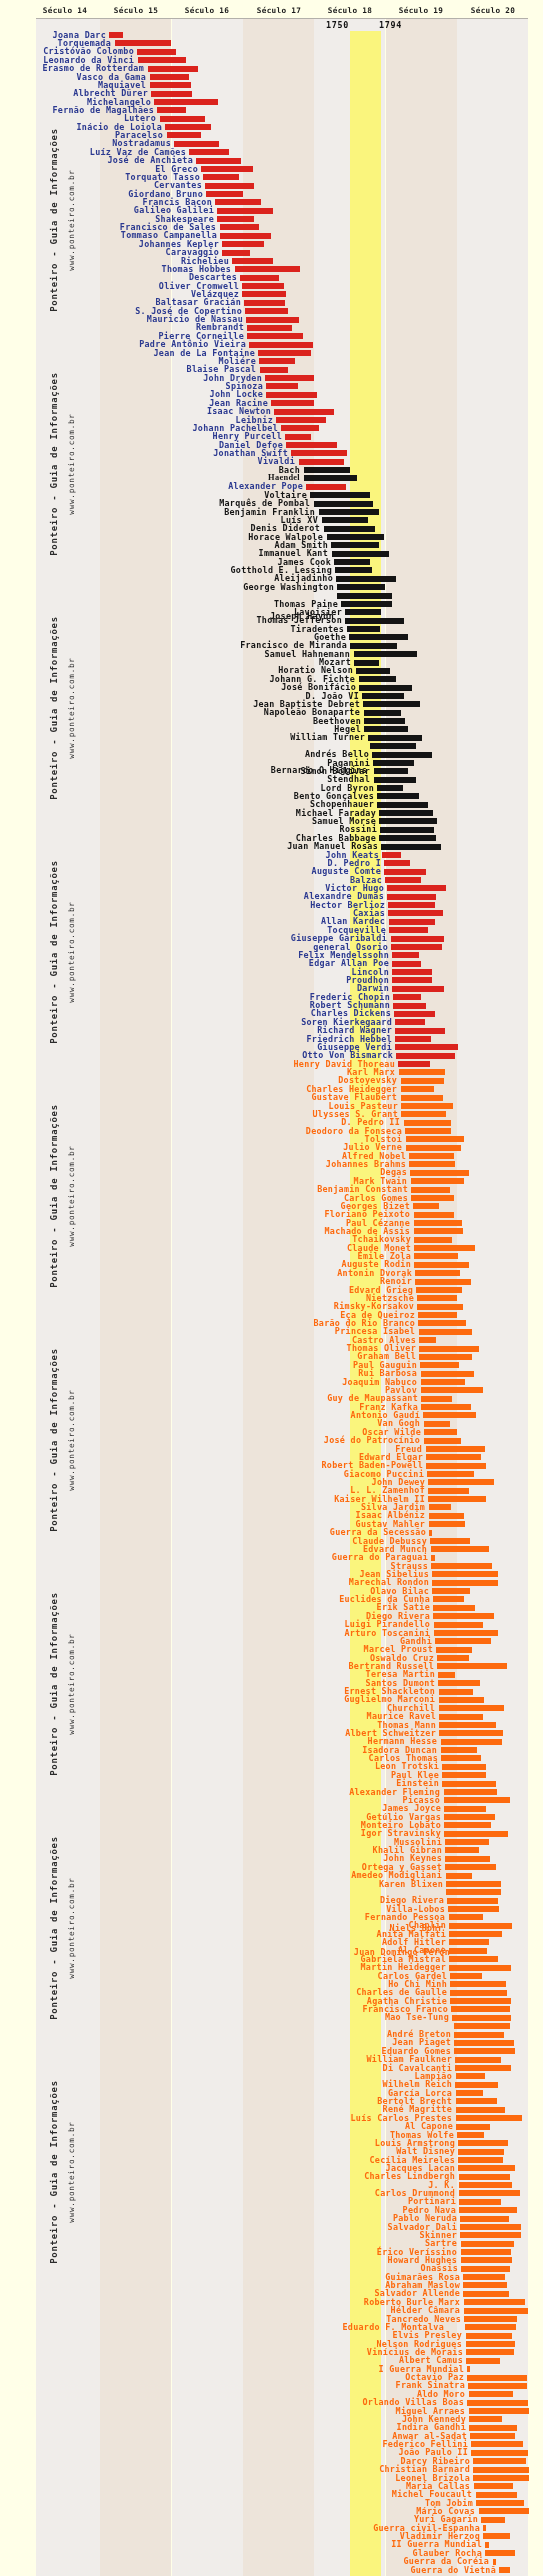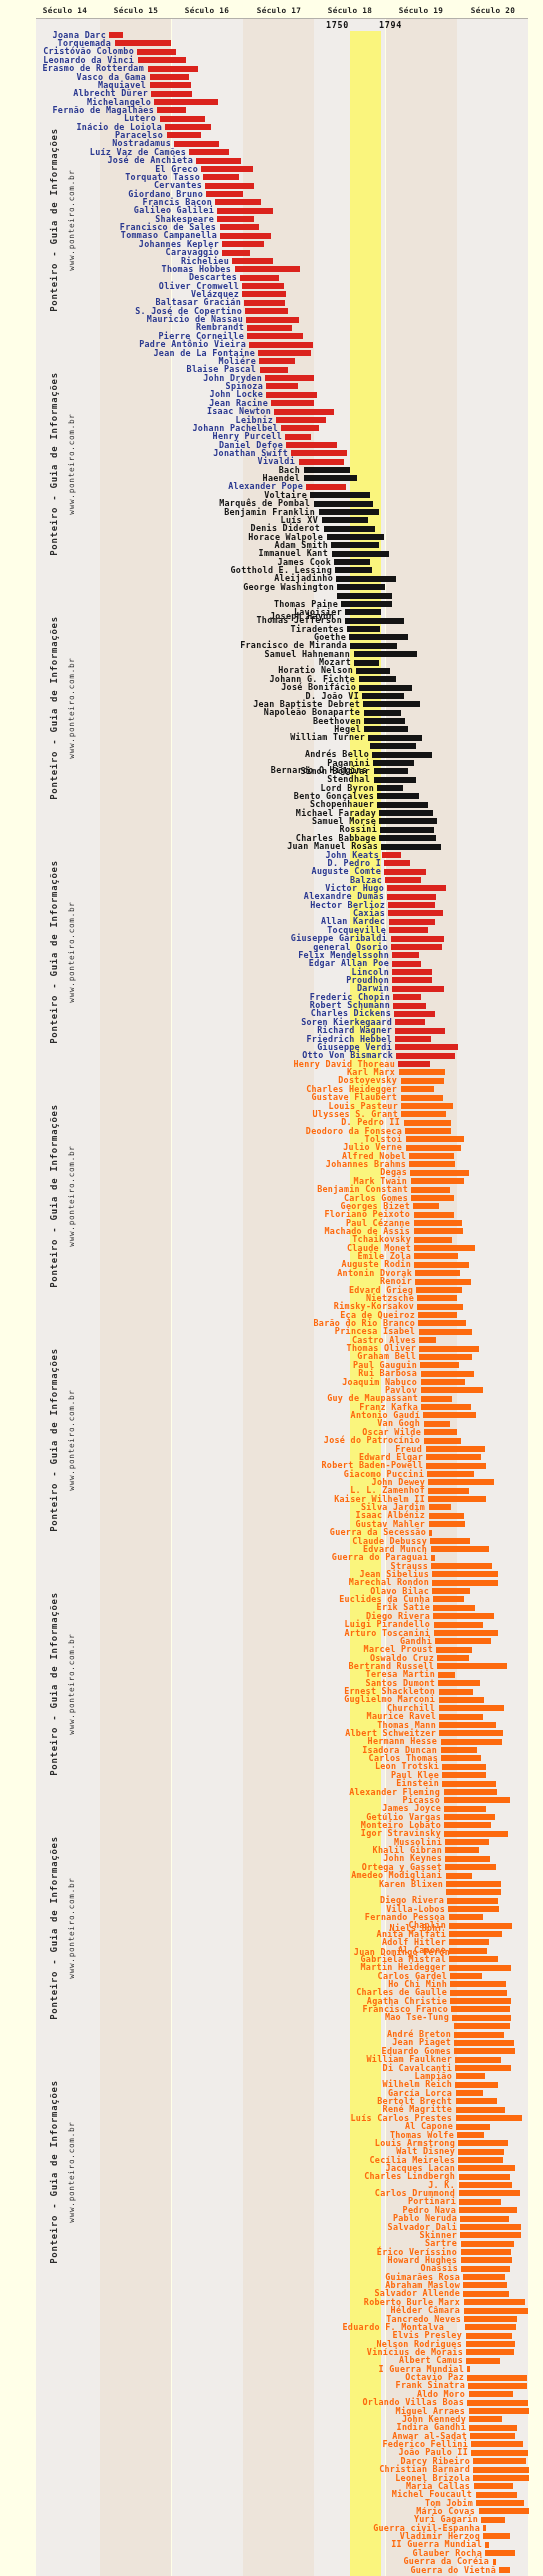--- a/index.html
+++ b/index.html
@@ -165,21 +165,21 @@
       <div class="row-name" style="right: 262px; top: 432px; color: rgb(43, 57, 144);">Henry Purcell</div>
       <div class="bar" title="Daniel Defoe (1660-1731)" style="left: 286px; top: 442px; width: 51px; background: rgb(219, 35, 29);"></div>
       <div class="row-name" style="right: 261px; top: 441px; color: rgb(43, 57, 144);">Daniel Defoe</div>
       <div class="bar" title="Jonathan Swift (1667-1745)" style="left: 291px; top: 450px; width: 56px; background: rgb(219, 35, 29);"></div>
       <div class="row-name" style="right: 256px; top: 449px; color: rgb(43, 57, 144);">Jonathan Swift</div>
       <div class="bar" title="Vivaldi (1678-1741)" style="left: 299px; top: 459px; width: 45px; background: rgb(219, 35, 29);"></div>
       <div class="row-name" style="right: 249px; top: 457px; color: rgb(43, 57, 144);">Vivaldi</div>
       <div class="bar" title="Bach (1685-1750)" style="left: 304px; top: 467px; width: 46px; background: rgb(20, 20, 20);"></div>
       <div class="row-name" style="right: 244px; top: 466px; color: rgb(20, 20, 20);">Bach</div>
       <div class="bar" title="Haendel (1685-1759)" style="left: 304px; top: 475px; width: 53px; background: rgb(20, 20, 20);"></div>
-      <div class="row-name" style="right: 244px; top: 474px; color: rgb(20, 20, 20);">Haendel</div>
+      <div class="row-name" style="right: 244px; top: 474px; color: rgb(20, 20, 20); font-family: Liberation Serif, serif;">Haendel</div>
       <div class="bar" title="Alexander Pope (1688-1744)" style="left: 306px; top: 484px; width: 40px; background: rgb(219, 35, 29);"></div>
       <div class="row-name" style="right: 241px; top: 482px; color: rgb(43, 57, 144);">Alexander Pope</div>
       <div class="bar" title="Voltaire (1694-1778)" style="left: 310px; top: 492px; width: 60px; background: rgb(20, 20, 20);"></div>
       <div class="row-name" style="right: 237px; top: 491px; color: rgb(20, 20, 20);">Voltaire</div>
       <div class="bar" title="Marquês de Pombal (1699-1782)" style="left: 314px; top: 501px; width: 59px; background: rgb(20, 20, 20);"></div>
       <div class="row-name" style="right: 234px; top: 499px; color: rgb(20, 20, 20);">Marquês de Pombal</div>
       <div class="bar" title="Benjamin Franklin (1706-1790)" style="left: 319px; top: 509px; width: 60px; background: rgb(20, 20, 20);"></div>
       <div class="row-name" style="right: 229px; top: 508px; color: rgb(20, 20, 20);">Benjamin Franklin</div>
       <div class="bar" title="Luís XV (1710-1774)" style="left: 322px; top: 517px; width: 46px; background: rgb(20, 20, 20);"></div>
       <div class="row-name" style="right: 226px; top: 516px; color: rgb(20, 20, 20);">Luís XV</div>

